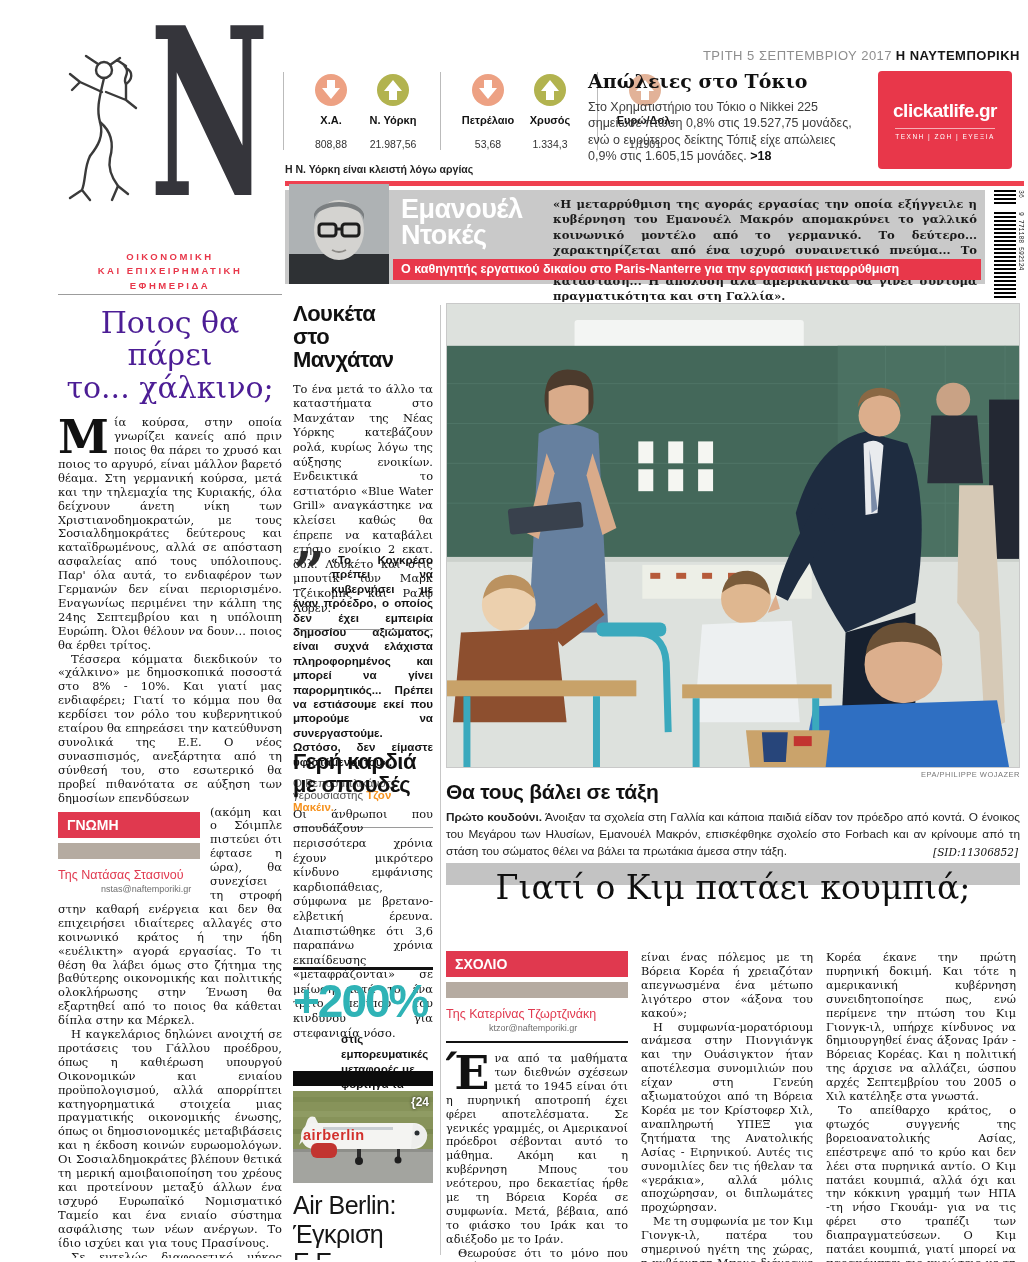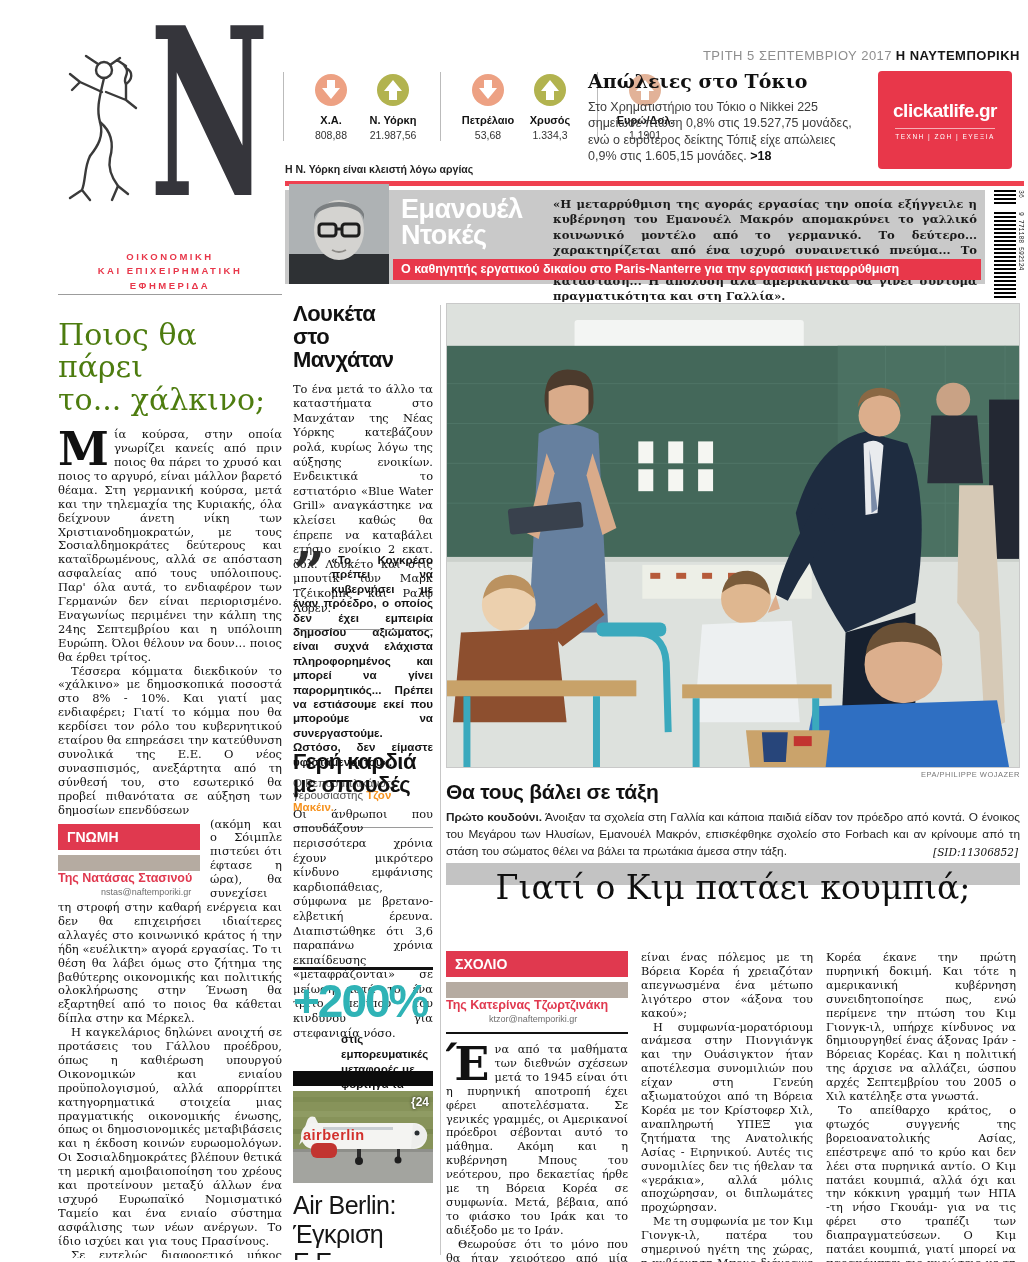--- a/index.html
+++ b/index.html
@@ -18,21 +18,21 @@
   #logo-rule{position:absolute;left:58px;top:294px;width:224px;height:1px;background:#9c9c9c;}
   #dateline{position:absolute;right:8px;top:48px;font-size:13px;}
   #dateline .d{color:#8e8e8e;letter-spacing:.5px;}
   #dateline .n{color:#161616;font-weight:bold;letter-spacing:.5px;}
 
   
   #markets{position:absolute;left:283px;top:72px;display:flex;}
   .mgroup{display:flex;border-left:1px solid #bbb;padding:0 16px;}
   .mk{width:62px;text-align:center;}
   .mk .lbl{font-weight:bold;font-size:11px;margin-top:6px;}
-  .mk .val{font-size:10.5px;color:#333;margin-top:3px;}
+  .mk .val{font-size:10.5px;color:#333;margin-top:12px;}
   .mk svg{display:block;margin:0 auto;}
   #mknote{position:absolute;left:285px;top:163px;font-size:10.5px;font-weight:bold;color:#222;}
 
   
   #tokyo{position:absolute;left:588px;top:70px;width:272px;}
   #tokyo h2{margin:0 0 7px 0;font-family:"DejaVu Serif",serif;font-size:19px;}
   #tokyo p{margin:0;font-size:12.5px;line-height:1.3;color:#3c3c3c;}
   #tokyo b{color:#111;}
 
   
@@ -54,29 +54,29 @@
   .bars{background:repeating-linear-gradient(180deg,#000 0 2px,#fff 2px 4px);}
   #bc-top{position:absolute;left:0;top:0;width:22px;height:16px;}
   #bc-main{position:absolute;left:0;top:22px;width:22px;height:86px;}
   .bcnum{position:absolute;right:-2px;writing-mode:vertical-rl;font-size:6.5px;color:#222;font-family:"Liberation Mono",monospace;}
 
   
   #vrule{position:absolute;left:440px;top:305px;width:1px;height:950px;background:#c7c7c7;}
 
   
   #col1{position:absolute;left:58px;top:303px;width:224px;height:955px;overflow:hidden;}
-  #col1 h1{margin:16px 0 12px 0;font-family:"DejaVu Serif",serif;font-weight:normal;
-           font-size:30px;line-height:1.08;color:#4d7c0f;}
+  #col1 h1{margin:4px 0 12px 0;text-align:center;font-family:"DejaVu Serif",serif;font-weight:normal;
+           font-size:30px;line-height:1.08;color:#4c1d95;}
   #col1 p{margin:0;font-family:"DejaVu Serif",serif;font-size:11.5px;line-height:13.9px;text-align:justify;}
   #col1 p.ind{text-indent:13px;}
   p.dc::first-letter{float:left;font-size:46px;line-height:36px;padding:3px 5px 0 0;font-weight:bold;font-family:"DejaVu Serif",serif;}
   .op-box{float:left;width:142px;margin:6px 10px 2px 0;}
   .kicker-red{background:#e0394f;color:#fff;font-weight:bold;font-size:14px;height:26px;line-height:26px;padding-left:9px;}
   .kicker-gray{background:#b5aba1;height:16px;margin-top:5px;}
-  .byline{color:#e0394f;font-weight:bold;font-size:12.5px;}
+  .byline{color:#e0394f;font-weight:normal;font-size:12.5px;margin-top:9px;}
   .bymail{color:#6e6e6e;font-size:9px;margin-top:2px;padding-left:43px;}
 
   
   #col2{position:absolute;left:293px;top:303px;width:140px;height:957px;overflow:hidden;}
   .c2sec{position:absolute;left:0;width:140px;}
   #col2 h3{margin:0 0 10px 0;font-size:22px;line-height:1.04;font-weight:800;letter-spacing:-.5px;}
   #col2 .body{font-family:"DejaVu Serif",serif;font-size:11.4px;line-height:14.6px;text-align:justify;}
   .thinrule{border:0;border-top:1px solid #9a9a9a;margin:14px 0;}
   .bigquote::before{content:"\201D";display:block;float:left;font-family:"DejaVu Serif",serif;
         font-size:56px;line-height:34px;color:#2d2d2d;margin:2px 6px 0 0;font-weight:bold;}

